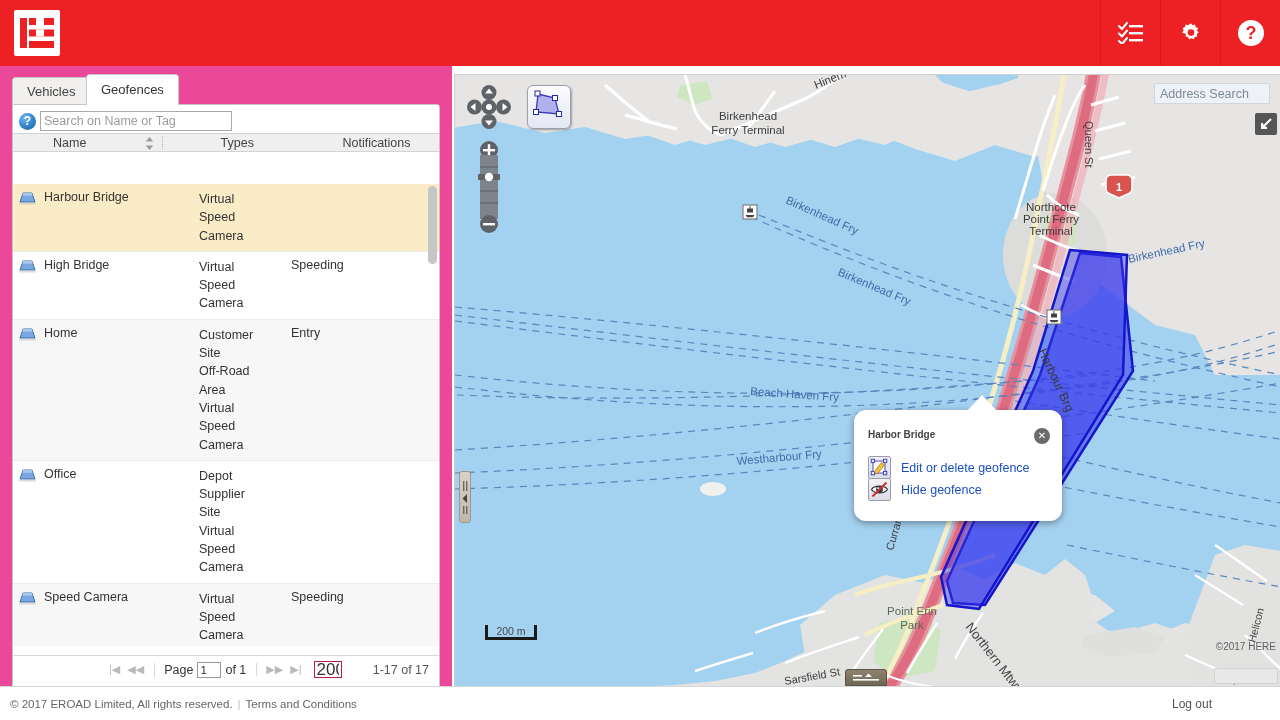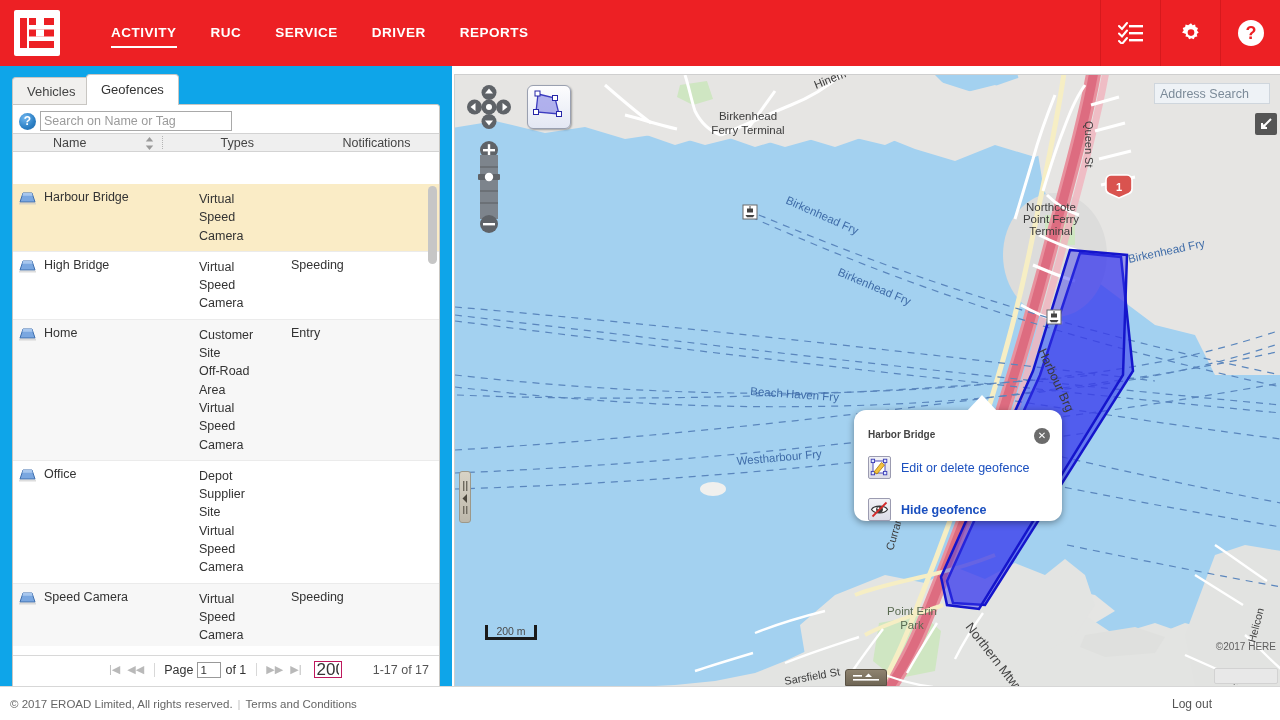--- a/index.html
+++ b/index.html
@@ -36,21 +36,21 @@
   .header-right { position:absolute; right: 0; top: 0; height: 66px; display: flex; }
   .hdr-btn {
     width: 60px; height: 66px; display:flex; align-items:center; justify-content:center;
     border-left: 1px solid #d6191d; cursor: pointer;
   }
   .hdr-btn:last-child { border-right: 0; }
 
   
   .left-panel {
     position: absolute; left: 0; top: 66px; width: 452px; height: 620px;
-    background: #0ea5e9;
+    background: #ec4899;
   }
   .tabs { position: relative; height: 31px; margin: 8px 0 0 12px; }
   .tab {
     position: absolute; top: 3px; height: 28px; padding: 0 14px;
     line-height: 27px; font-size: 13px; color: #444;
     background: #f1f0ee; border: 1px solid #c8c6c2; border-bottom: none;
     border-radius: 4px 4px 0 0; cursor: pointer;
   }
   .tab.active {
     top: 0; height: 31px; line-height: 30px; background: #fff;
@@ -206,21 +206,21 @@
   .popup-title { position:absolute; left: 14px; top: 19px; font-size: 10px; font-weight: bold; color: #444; }
   .popup-close {
     position:absolute; right: 12px; top: 18px; width: 16px; height: 16px;
     border-radius: 50%; background: #6b6b6b; color:#fff; font-size: 10px;
     text-align:center; line-height: 16px; cursor: pointer;
   }
   .popup-item {
     position:absolute; left: 14px; display:flex; align-items:center; cursor:pointer;
   }
   .popup-item-0 { top: 46px; }
-  .popup-item-1 { top: 88px; font-weight: bold; }
+  .popup-item-1 { top: 68px; }
   .pop-ico {
     width: 23px; height: 23px; margin-right: 10px; flex:none;
     background: linear-gradient(#f2f2f6,#dcdce6); border: 1px solid #9b9bb0;
     border-radius: 2px; display:flex; align-items:center; justify-content:center;
   }
   .popup-item span.txt { font-size: 12.5px; color: #1a4fbf; }
 
   
   .footer {
     position:absolute; left: 0; bottom: 0; width: 1280px; height: 34px;
@@ -240,27 +240,20 @@
   <div class="header">
     <div class="logo-box">
       <svg class="logo-svg" width="34" height="30" viewBox="0 0 34 30">
         <rect x="0" y="0" width="7" height="30" fill="#ED2024"></rect>
         <rect x="9" y="0" width="25" height="7" fill="#ED2024"></rect>
         <rect x="9" y="11.5" width="25" height="7" fill="#ED2024"></rect>
         <rect x="9" y="23" width="25" height="7" fill="#ED2024"></rect>
         <rect x="16" y="11.5" width="8" height="7" fill="#fff"></rect>
         <rect x="16" y="0" width="8" height="7" fill="#fff"></rect>
       </svg>
-    </div>
-    <div class="nav">
-      <div class="nav-item active">ACTIVITY</div>
-      <div class="nav-item">RUC</div>
-      <div class="nav-item">SERVICE</div>
-      <div class="nav-item">DRIVER</div>
-      <div class="nav-item">REPORTS</div>
     </div>
     <div class="header-right">
       <div class="hdr-btn">
         <svg width="26" height="22" viewBox="0 0 26 22">
           <path d="M1 4 L4 7 L9 1" stroke="#fff" stroke-width="2" fill="none" stroke-linecap="round"></path>
           <path d="M1 11.5 L4 14.5 L9 8.5" stroke="#fff" stroke-width="2" fill="none" stroke-linecap="round"></path>
           <path d="M1 19 L4 22 L9 16" stroke="#fff" stroke-width="2" fill="none" stroke-linecap="round"></path>
           <rect x="11" y="3" width="14" height="2.4" fill="#fff"></rect>
           <rect x="11" y="10" width="14" height="2.4" fill="#fff"></rect>
           <rect x="11" y="17" width="14" height="2.4" fill="#fff"></rect>

